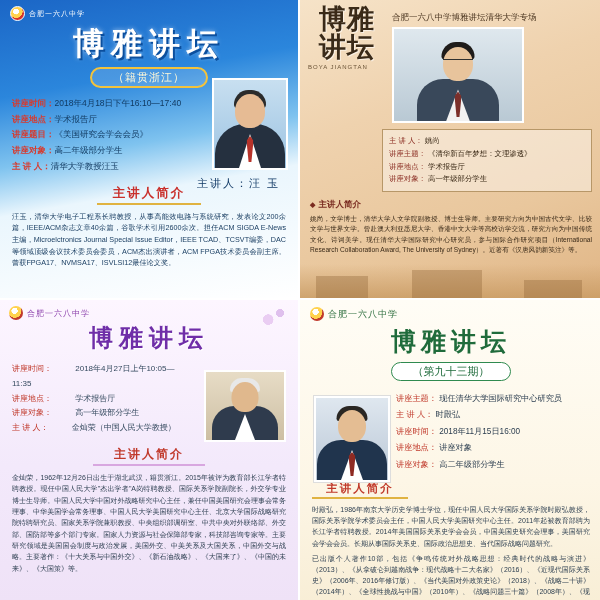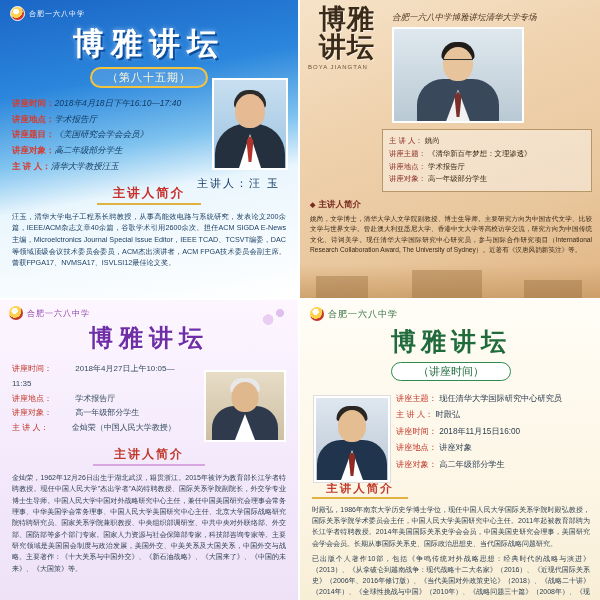--- a/index.html
+++ b/index.html
@@ -47,21 +47,21 @@
     background: rgba(255,255,255,.15);
     color: #fff8d8; font-size: 11px; text-align: center; padding: 1px 0;
     letter-spacing: 1px;
   }
   .p1-info {
     margin: 8px 0 0 12px; width: 180px;
     font-size: 8.5px; color: #1a4f8c; line-height: 1.85;
   }
   .p1-row { display: flex; }
   .p1-lab { color: #d63b2f; font-weight: bold; white-space: nowrap; }
-  .p1-val { color: #10385f; font-style: italic; }
+  .p1-val { color: #10385f; }
   .p1-portrait {
     position: absolute; right: 10px; top: 78px;
     width: 76px; height: 92px; border: 2px solid #fff;
     background: linear-gradient(180deg,#c8dff0 0%, #9cc3e2 100%);
     overflow: hidden;
   }
   .p1-portrait .head {
     position:absolute; left:50%; top:14px; transform:translateX(-50%);
     width: 30px; height: 34px; border-radius: 50% 50% 45% 45%;
     background:#e6bb94;
@@ -102,21 +102,21 @@
   }
   .p2-header { display:flex; padding: 6px 8px 0 8px; }
   .p2-bigtitle {
     width: 78px; flex: none;
     color: #3a2a18; font-size: 27px; font-weight: bold; line-height: 1.02;
     font-family: "Liberation Serif", serif;
     text-align: center; letter-spacing: 1px;
     text-shadow: 1px 1px 0 rgba(255,255,255,.6);
   }
   .p2-pinyin { font-size: 6px; color:#6a5336; letter-spacing:1px; margin-top:3px; }
-  .p2-right { flex: 1; padding-left: 4px; font-style: italic; }
+  .p2-right { flex: 1; padding-left: 4px; }
   .p2-venue { font-size: 8.5px; color:#4a3520; line-height:1.35; margin: 6px 0 4px 2px; }
   .p2-photo {
     width: 132px; height: 96px; margin-left: 2px;
     border: 2px solid #fff; background: linear-gradient(180deg,#cfe0ea,#9fb7c6);
     position: relative; overflow: hidden;
   }
   .p2-photo .wall { position:absolute; inset:0; background:linear-gradient(180deg,#dfe8ee 0%, #b9c9d4 100%); }
   .p2-photo .head { position:absolute; left:50%; top:18px; transform:translateX(-50%); width:30px;height:34px;border-radius:50% 50% 46% 46%;background:#e8c49c;}
   .p2-photo .hair { position:absolute; left:50%; top:13px; transform:translateX(-50%); width:33px;height:17px;border-radius:17px 17px 3px 3px;background:#1f1c1a;}
   .p2-photo .glass { position:absolute; left:50%; top:30px; transform:translateX(-50%); width:30px;height:9px;border-top:1.5px solid #30302e;}
@@ -228,21 +228,21 @@
 <body>
 
 <div class="grid">
 
   <div class="card p1">
     <div class="p1-school">
       <div class="p1-logo"></div>
       <div class="p1-school-name">合肥一六八中学</div>
     </div>
     <div class="p1-title">博雅讲坛</div>
-    <div class="p1-sub">（第八十五期）</div>
+    <div class="p1-sub">（籍贯浙江）</div>
 
     <div class="p1-info">
       <div class="p1-row">
         <span class="p1-lab">讲座时间：</span>
         <span class="p1-val">2018年4月18日下午16:10—17:40</span>
       </div>
       <div class="p1-row">
         <span class="p1-lab">讲座地点：</span>
         <span class="p1-val">学术报告厅</span>
       </div>
@@ -359,21 +359,21 @@
     <div class="p3-badge">主讲人简介</div>
     <div class="p3-body">金灿荣，1962年12月26日出生于湖北武汉，籍贯浙江。2015年被评为教育部长江学者特聘教授。现任中国人民大学"杰出学者"A岗特聘教授、国际关系学院副院长，外交学专业博士生导师。中国人民大学中国对外战略研究中心主任，兼任中国美国研究会理事会常务理事、中华美国学会常务理事、中国人民大学美国研究中心主任、北京大学国际战略研究院特聘研究员、国家关系学院兼职教授、中央组织部调研室、中共中央对外联络部、外交部、国防部等多个部门专家。国家人力资源与社会保障部专家，科技部咨询专家等。主要研究领域是美国国会制度与政治发展，美国外交、中美关系及大国关系，中国外交与战略。主要著作：《十大关系与中国外交》、《新石油战略》、《大国来了》、《中国的未来》、《大国策》等。</div>
   </div>
 
   <div class="card p4">
     <div class="p4-school">
       <div class="p4-logo"></div>
       <div class="p4-school-name">合肥一六八中学</div>
     </div>
     <div class="p4-title">博雅讲坛</div>
-    <div class="p4-sub">（讲座时间）</div>
+    <div class="p4-sub">（第九十三期）</div>
 
     <div class="p4-info">
       <div>
         <span class="p4-lab">讲座主题：</span>
         <span class="p4-val">现任清华大学国际研究中心研究员</span>
       </div>
       <div>
         <span class="p4-lab">主 讲 人：</span>
         <span class="p4-val">时殿弘</span>
       </div>

